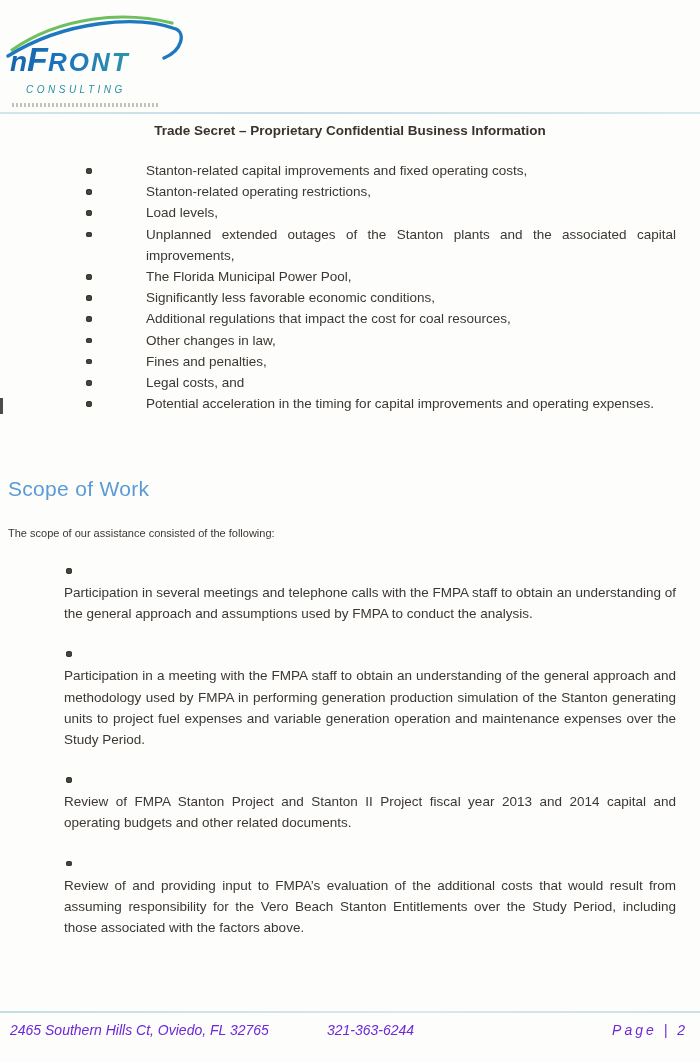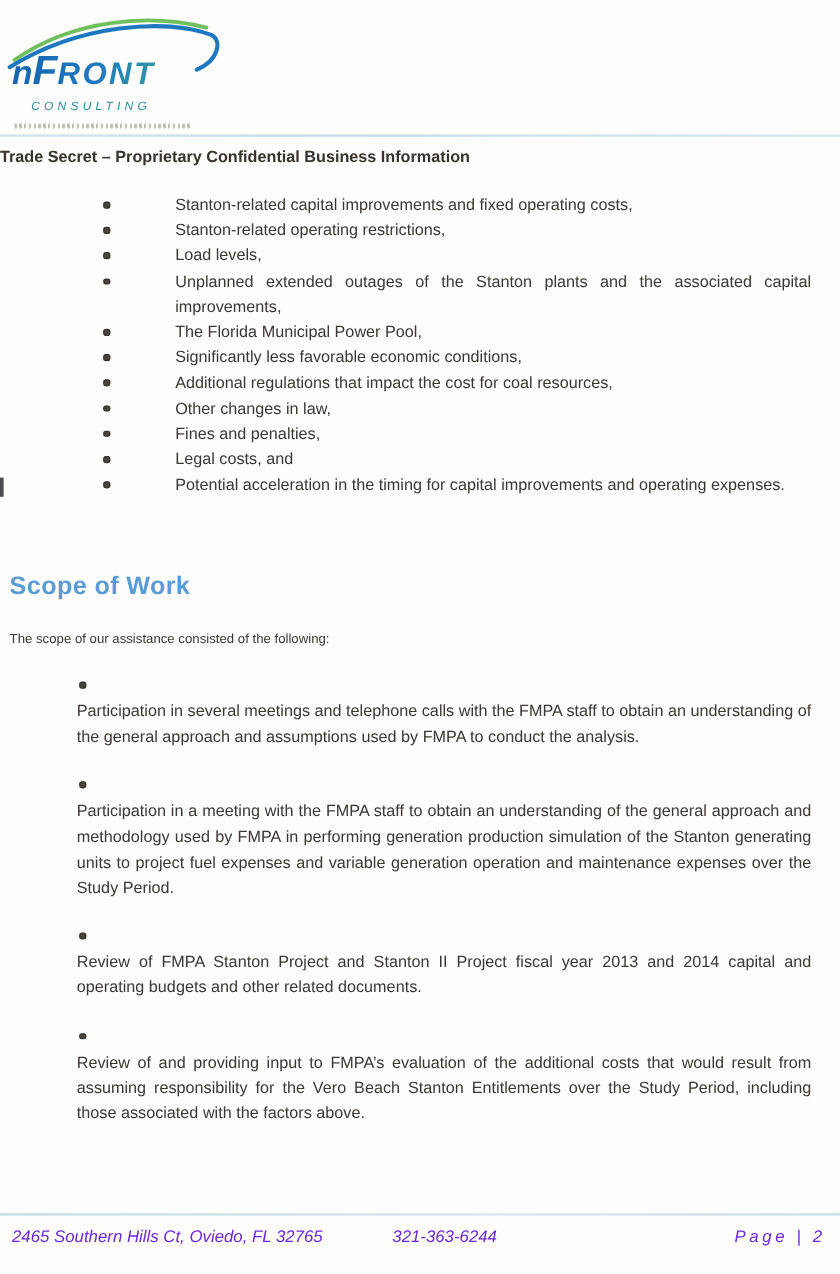--- a/index.html
+++ b/index.html
@@ -51,21 +51,21 @@
     background: linear-gradient(90deg, #c4dde2, #d7e9ec 60%, #c9e0e6);
   }
   .edge-mark {
     position: absolute; left: 0; top: 398px; width: 3px; height: 16px;
     background: #2b2b2b; opacity: .85;
   }
 
   
   .doc-header {
     position: absolute; top: 123px; left: 0; width: 100%;
-    font-weight: 700; font-size: 13.5px; color: #38332d;
+    text-align: center; font-weight: 700; font-size: 13.5px; color: #38332d;
   }
 
   
   ul.blist { list-style: none; margin: 0; padding: 0; }
   ul.blist li { display: flex; line-height: 21.2px; font-size: 13.5px; }
   .blt {
     flex: 0 0 22px; position: relative;
   }
   .blt::before {
     content: ""; position: absolute; left: 2px; top: 8px;
@@ -73,21 +73,21 @@
     background: #494440; box-shadow: inset 0 0 0 1px #3a3530;
   }
   .b-text { flex: 1; text-align: justify; color: #3c3732; }
 
   .intro-list { position: absolute; top: 160px; left: 84px; right: 24px; }
   .intro-list li { margin: 0; gap: 40px; }
 
   
   .scope-heading {
     position: absolute; top: 477px; left: 8px;
-    font-size: 21px; font-weight: 700; letter-spacing: .3px; color: #5b9bd5;
+    font-size: 21px; font-weight: 400; letter-spacing: .3px; color: #5b9bd5;
   }
   .scope-intro {
     position: absolute; top: 527px; left: 8px;
     font-size: 11px; color: #3c3732;
   }
   .scope-list { position: absolute; top: 560px; left: 64px; right: 24px; }
   .scope-list li { margin-bottom: 19px; flex-direction: column; }
   .scope-list .blt { flex: 0 0 22px; }
 
   

